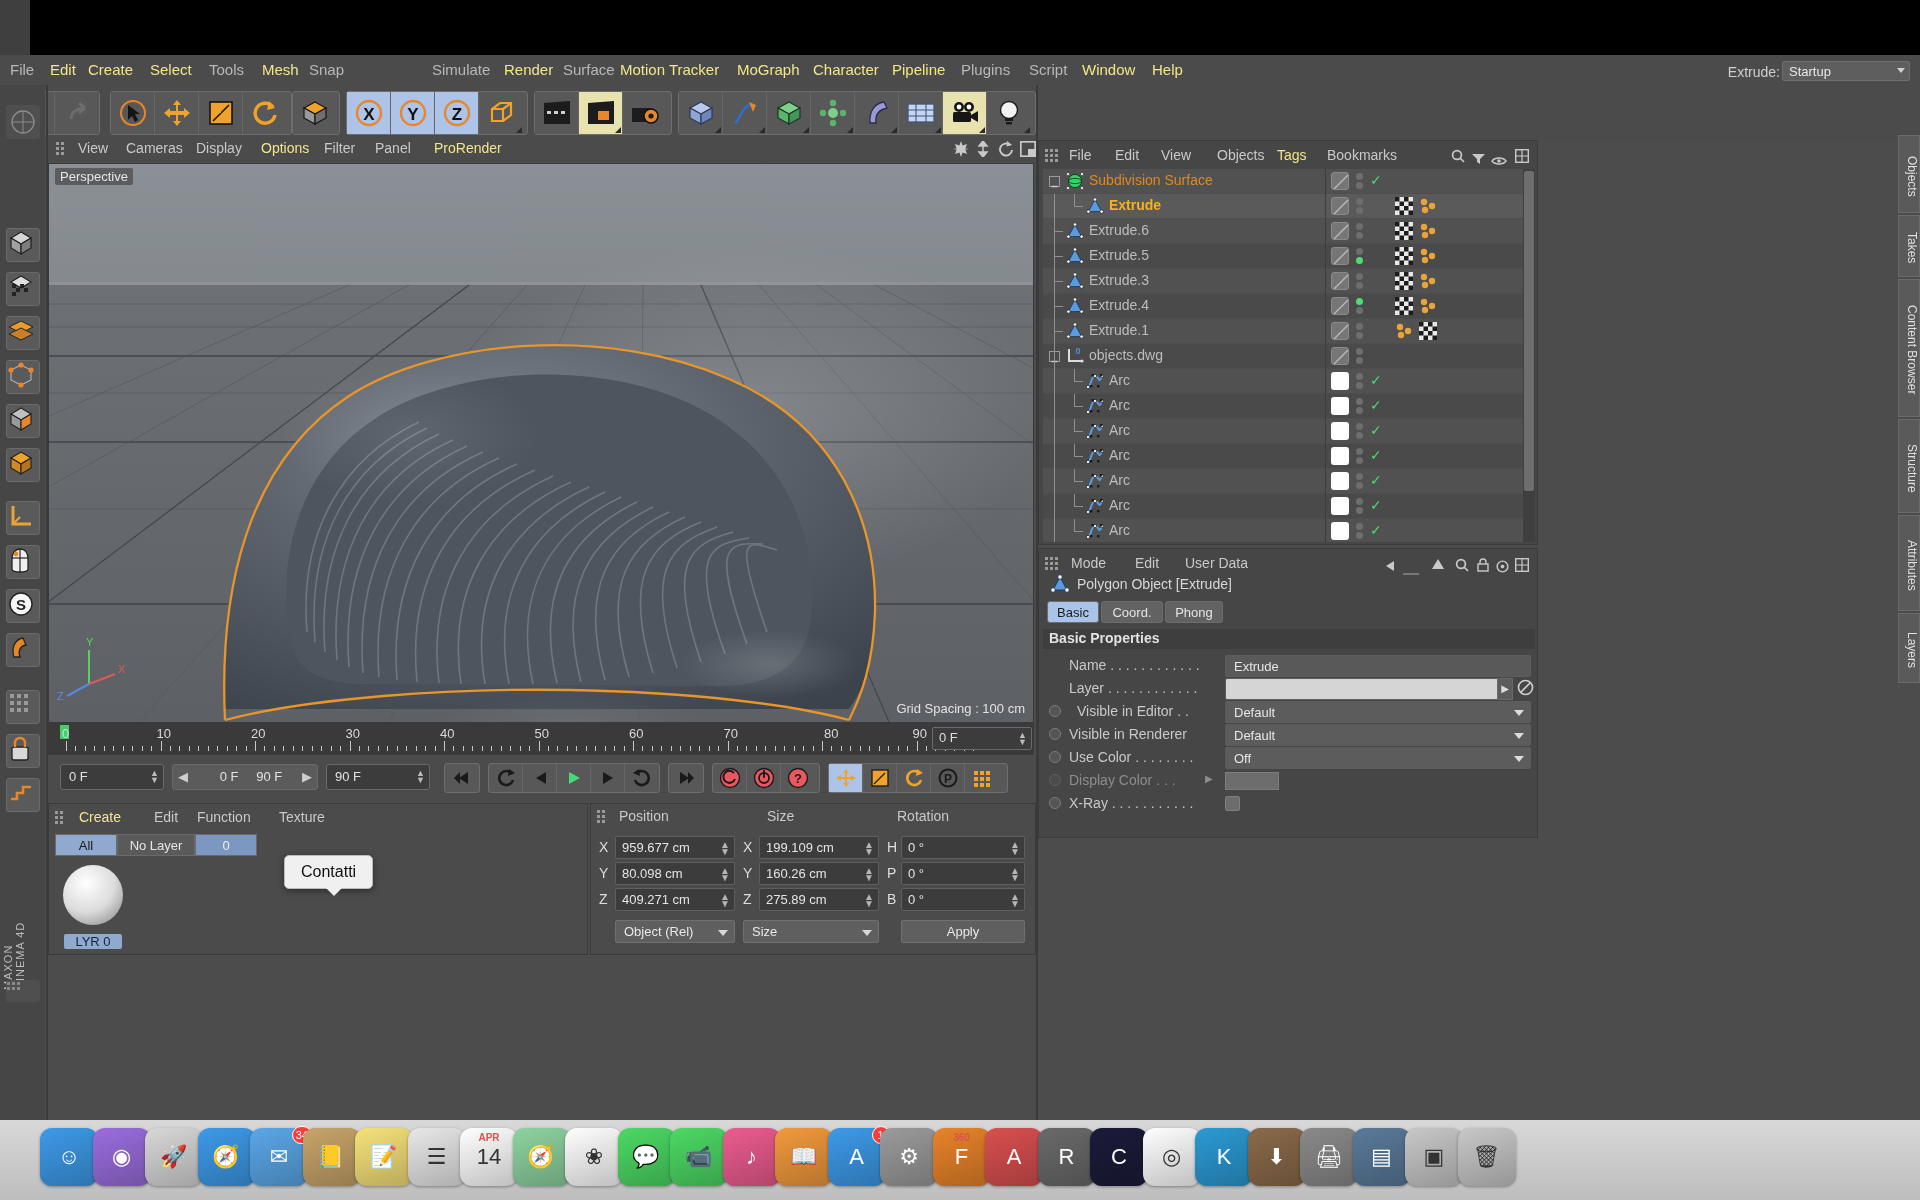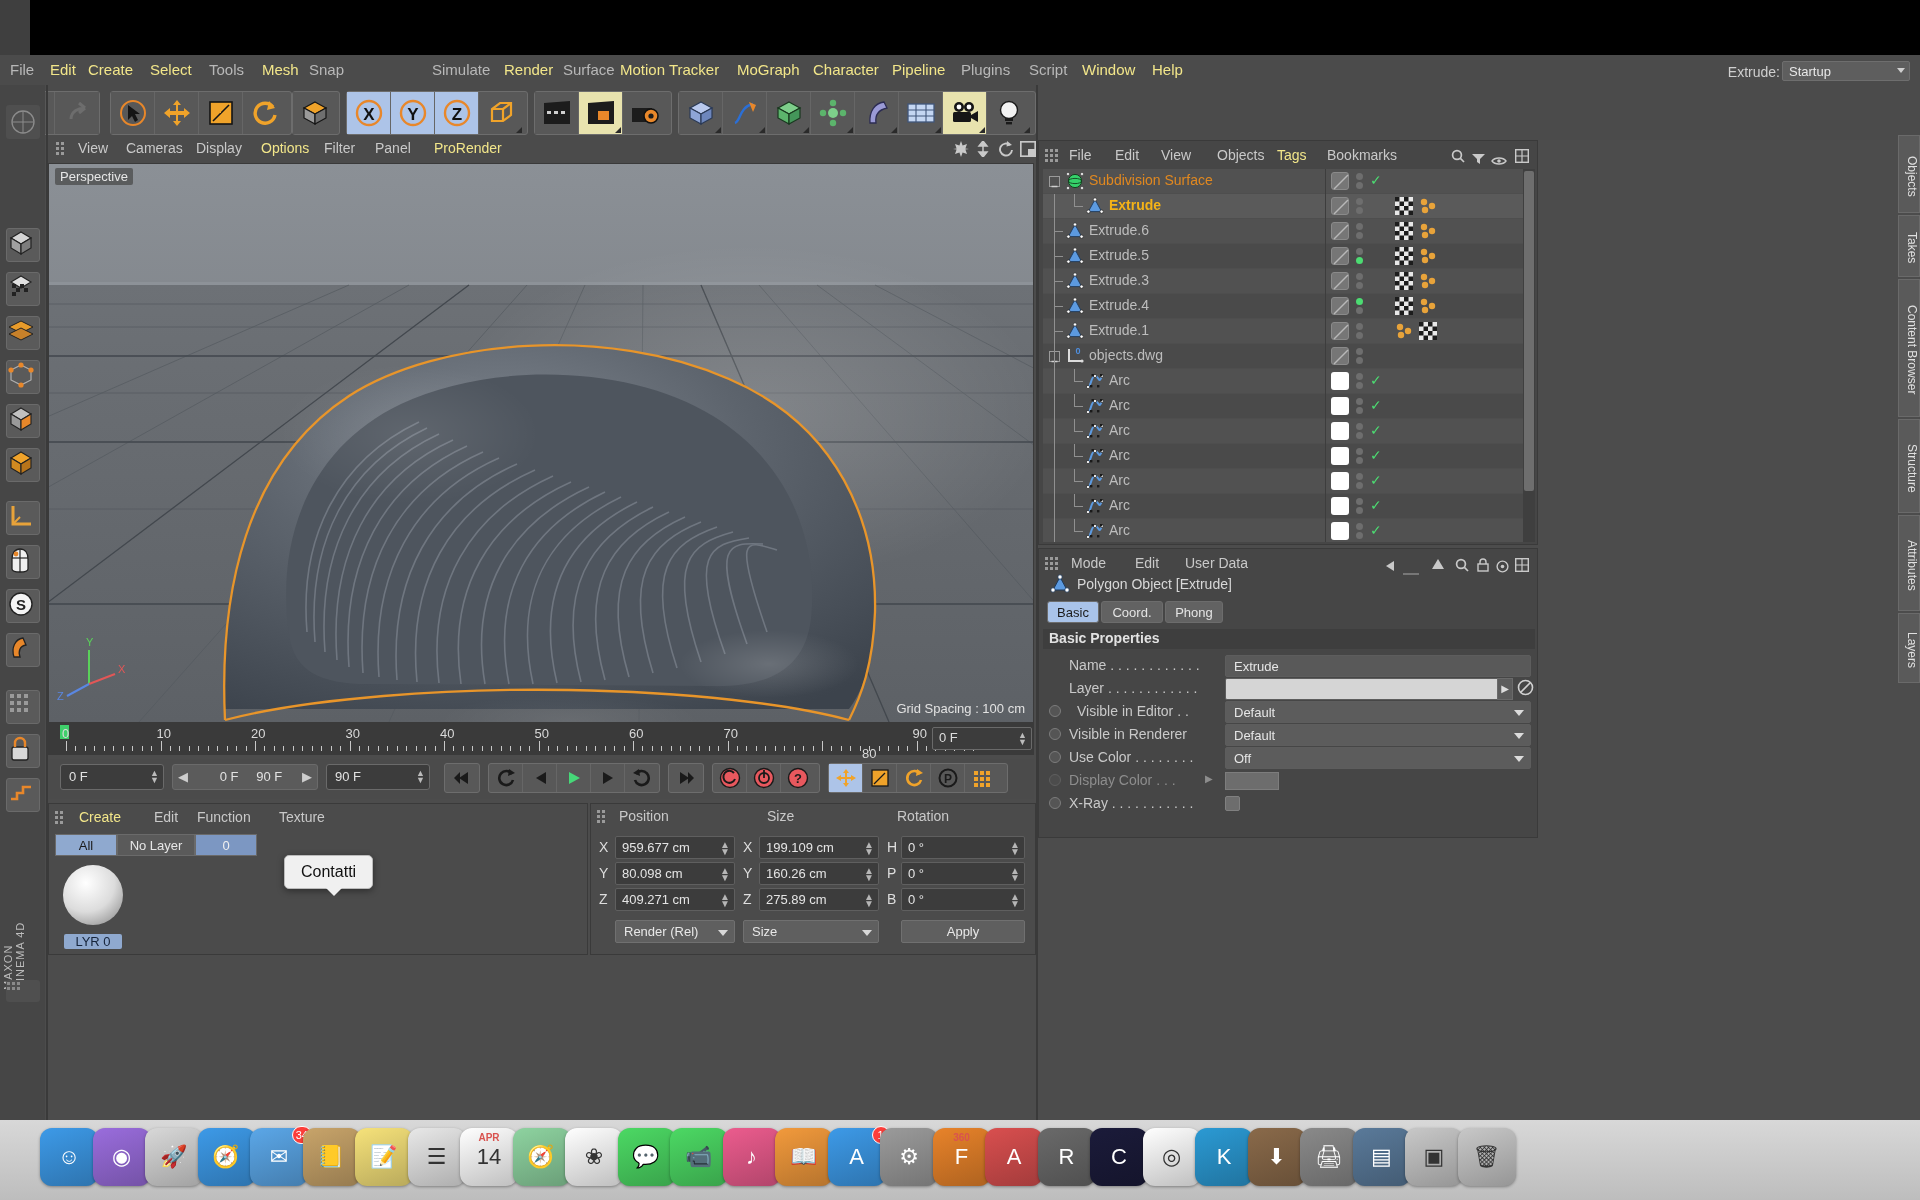--- a/index.html
+++ b/index.html
@@ -670,21 +670,21 @@
       <div class="greenmark"></div>
       <div id="tl-holder">
           <div class="tl-num" style="left: 14px;">0</div>
           <div class="tl-num" style="left: 108.5px;">10</div>
           <div class="tl-num" style="left: 203px;">20</div>
           <div class="tl-num" style="left: 297.5px;">30</div>
           <div class="tl-num" style="left: 392px;">40</div>
           <div class="tl-num" style="left: 486.5px;">50</div>
           <div class="tl-num" style="left: 581px;">60</div>
           <div class="tl-num" style="left: 675.5px;">70</div>
-          <div class="tl-num" style="left: 814px; margin-top: 20px;">80</div>
+          <div class="tl-num" style="left: 776px;">80</div>
           <div class="tl-num" style="left: 864.5px;">90</div>
           <div class="tl-tick" style="left: 18px; height: 10px;"></div>
           <div class="tl-tick" style="left: 27.45px; height: 5px;"></div>
           <div class="tl-tick" style="left: 36.9px; height: 5px;"></div>
           <div class="tl-tick" style="left: 46.35px; height: 5px;"></div>
           <div class="tl-tick" style="left: 55.8px; height: 5px;"></div>
           <div class="tl-tick" style="left: 65.25px; height: 5px;"></div>
           <div class="tl-tick" style="left: 74.7px; height: 5px;"></div>
           <div class="tl-tick" style="left: 84.15px; height: 5px;"></div>
           <div class="tl-tick" style="left: 93.6px; height: 5px;"></div>
@@ -990,21 +990,21 @@
           <div class="caxis" style="left: 296px; top: 61px;">P</div>
           <div class="cfield" style="left: 310px; top: 58px; width: 124px;"><span>0 °</span><span class="spin">▲<br>▼</span></div>
           <div class="caxis" style="left: 8px; top: 87px;">Z</div>
           <div class="cfield" style="left: 24px; top: 84px; width: 120px;"><span>409.271 cm</span><span class="spin">▲<br>▼</span></div>
           <div class="caxis" style="left: 152px; top: 87px;">Z</div>
           <div class="cfield" style="left: 168px; top: 84px; width: 120px;"><span>275.89 cm</span><span class="spin">▲<br>▼</span></div>
           <div class="caxis" style="left: 296px; top: 87px;">B</div>
           <div class="cfield" style="left: 310px; top: 84px; width: 124px;"><span>0 °</span><span class="spin">▲<br>▼</span></div>
         </div>
       <div class="cdrop" style="left:24px;top:116px;width:120px;">
-        <span>Render (Rel)</span>
+        <span>Object (Rel)</span>
         <span class="cv"></span>
       </div>
       <div class="cdrop" style="left:152px;top:116px;width:136px;">
         <span>Size</span>
         <span class="cv"></span>
       </div>
       <div class="cdrop" style="left:310px;top:116px;width:124px;text-align:center;">
         <span>Apply</span>
       </div>
     </div>

